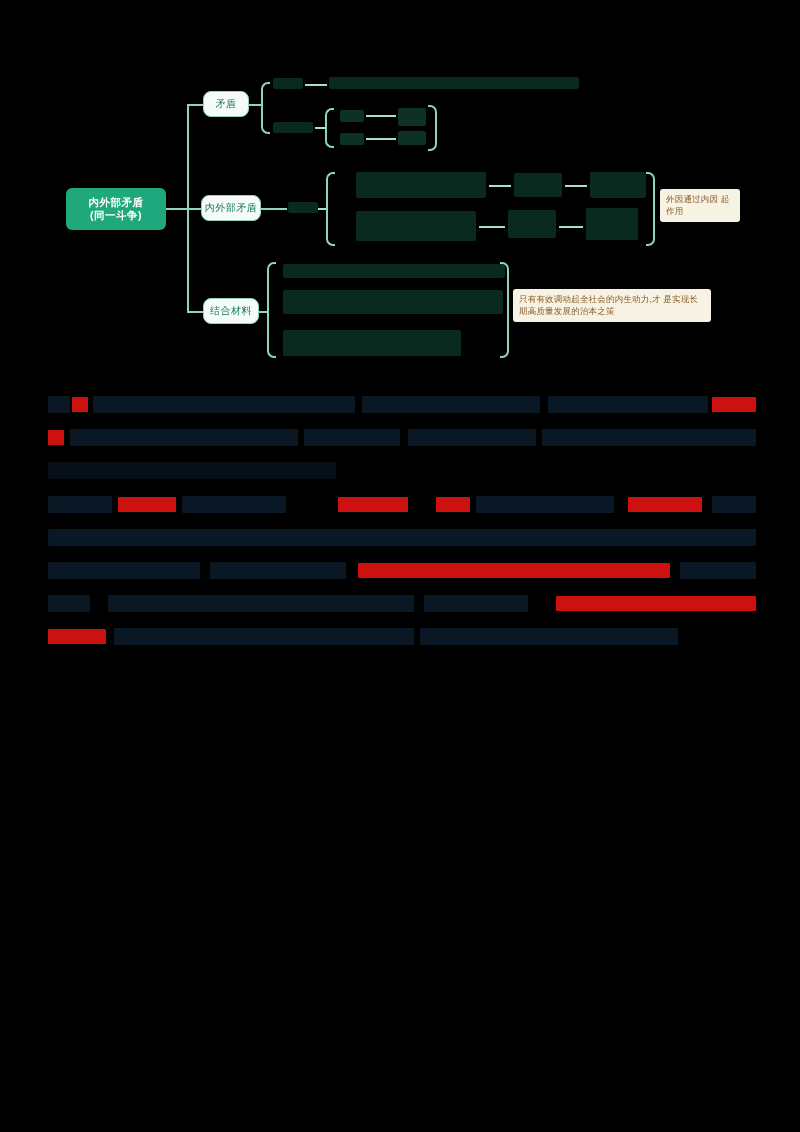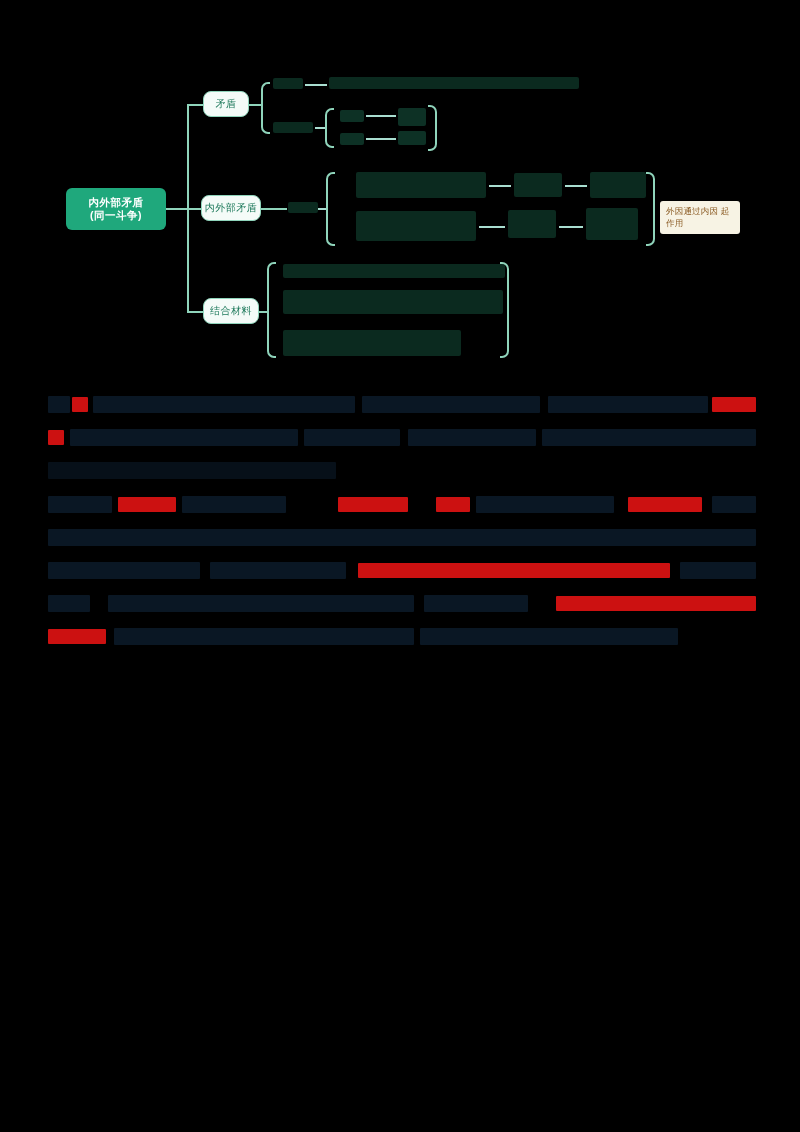--- a/index.html
+++ b/index.html
@@ -145,32 +145,34 @@
     <div class="ln h thin" style="left:565px; top:185px; width:22px;"></div>
     <div class="blob" style="left:590px; top:172px; width:56px; height:26px;"></div>
 
     <div class="blob" style="left:356px; top:211px; width:120px; height:30px;"></div>
     <div class="ln h thin" style="left:479px; top:226px; width:26px;"></div>
     <div class="blob" style="left:508px; top:210px; width:48px; height:28px;"></div>
     <div class="ln h thin" style="left:559px; top:226px; width:24px;"></div>
     <div class="blob" style="left:586px; top:208px; width:52px; height:32px;"></div>
 
     <div class="brk-r" style="left:646px; top:172px; height:74px;"></div>
-    <div class="callout" style="left:660px; top:189px; width:80px;margin-top:12px;">外因通过内因
+    <div class="callout" style="left:660px; top:189px; width:80px;">外因通过内因
 起作用</div>
 
     <div class="node node-branch" style="left:203px; top:298px; width:56px; height:26px;">结合材料</div>
     <div class="ln h" style="left:259px; top:311px; width:8px;"></div>
     <div class="brk" style="left:267px; top:262px; height:96px;"></div>
 
     <div class="blob" style="left:283px; top:264px; width:222px; height:14px;"></div>
     <div class="blob" style="left:283px; top:290px; width:220px; height:24px;"></div>
     <div class="blob" style="left:283px; top:330px; width:178px; height:26px;"></div>
 
     <div class="brk-r" style="left:500px; top:262px; height:96px;"></div>
+    <div class="callout" style="left:513px; top:289px; width:198px;">只有有效调动起全社会的内生动力,才
+是实现长期高质量发展的治本之策</div>
   </div>
 
   <div id="bodytext">
 
     <div class="trow" style="left:0; top:10px; width:800px;">
       <div class="seg" style="left:48px; width:22px;"></div>
       <div class="seg redline" style="left:72px; width:16px;"></div>
       <div class="seg" style="left:93px; width:262px;"></div>
       <div class="seg" style="left:362px; width:178px;"></div>
       <div class="seg" style="left:548px; width:160px;"></div>

